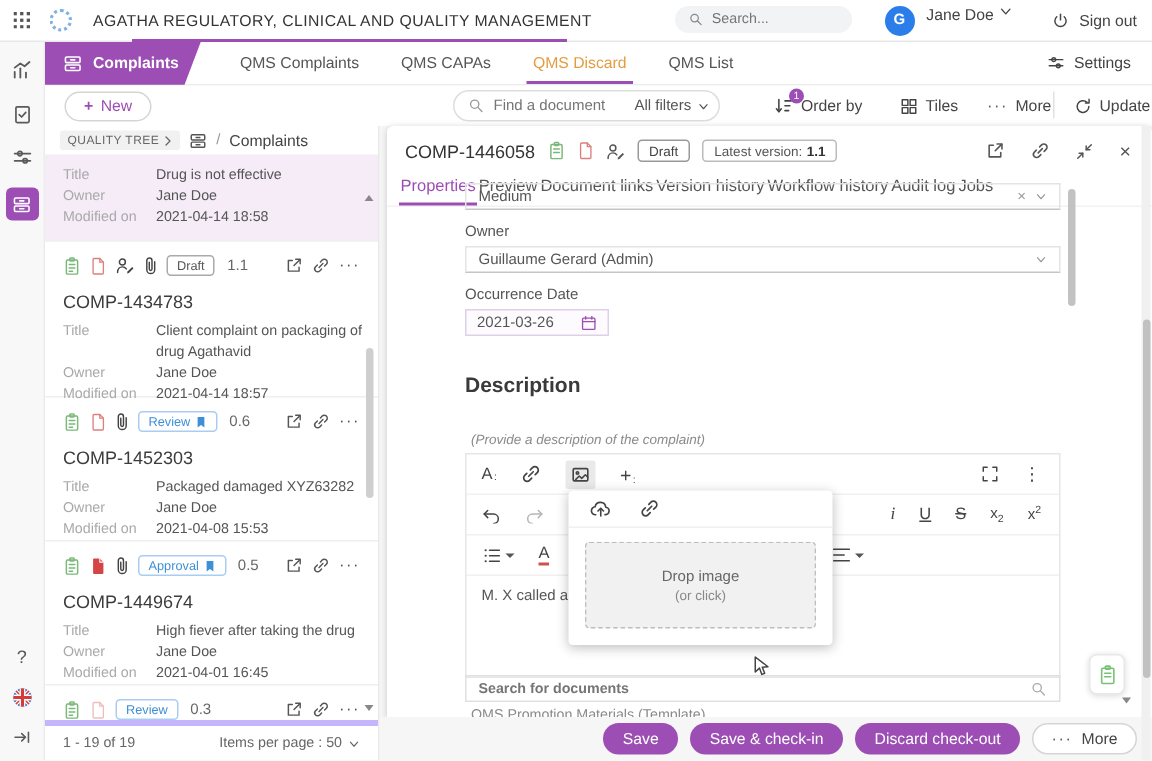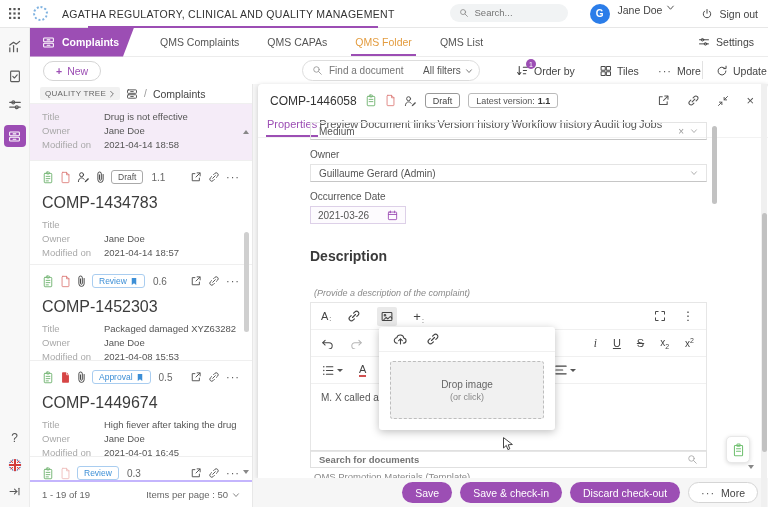--- a/index.html
+++ b/index.html
@@ -58,29 +58,29 @@
   .lp-body { height:376px; overflow:hidden; position:relative; }
   .card { border-bottom:1px solid #efefef; padding:0 10px 6px 12px; }
   .card.sel { background:#f5ecf8; padding-top:6px; height:57px; }
   .card-icons { display:flex; align-items:center; gap:6px; padding:9px 2px 7px 0; }
   .badge { border:1px solid #aaa; border-radius:3px; font-size:8.5px; color:#555; padding:1px 6px; display:inline-flex; align-items:center; gap:3px; background:#fff; }
   .badge.blue { border-color:#a9cdf0; color:#3d8fd6; }
   .ver { font-size:10px; color:#666; margin-left:2px; }
   .spacer { flex:1; }
   .act { color:#555; }
   .dots { font-size:11px; letter-spacing:1px; color:#555; }
-  .card-id { font-size:16px; color:#3c3c3c; padding:3px 0 6px; }
+  .card-id { font-size:12px; color:#3c3c3c; padding:3px 0 6px; }
   .frow { display:flex; font-size:9.5px; line-height:14px; }
   .frow .lbl { width:62px; color:#a9a9a9; flex:none; }
   .frow .val { color:#555; }
   .ic.green { color:#79b879; }
   .ic.red { color:#dd7f7c; }
   .ic.red2 { color:#d64545; }
   .ic.redf { color:#eebdbb; }
-  .lp-foot { position:absolute; left:0; bottom:0; width:100%; height:27px; border-top:2px solid #c4b5fd; display:flex; align-items:center; font-size:9.5px; color:#666; padding:0 12px; background:#fff; }
+  .lp-foot { position:absolute; left:0; bottom:0; width:100%; height:27px; border-top:4px solid #c4b5fd; display:flex; align-items:center; font-size:9.5px; color:#666; padding:0 12px; background:#fff; }
   .lp-foot .pp { margin-left:auto; display:flex; gap:4px; align-items:center; }
   .lscroll { position:absolute; right:2px; top:2px; width:7px; height:372px; }
   .lthumb { position:absolute; left:1px; top:126px; width:5px; height:100px; background:#cfcfcf; border-radius:3px; }
   .tri-up { width:0; height:0; border-left:3.5px solid transparent; border-right:3.5px solid transparent; border-bottom:4.5px solid #888; position:absolute; left:0; top:24px; }
   .tri-dn { width:0; height:0; border-left:3.5px solid transparent; border-right:3.5px solid transparent; border-top:4.5px solid #888; position:absolute; left:0; bottom:4px; }
 
   
   .detail { position:absolute; left:258px; top:84px; width:510px; height:394px; background:#fff; border-radius:4px 4px 0 0; box-shadow:0 1px 5px rgba(0,0,0,.18); overflow:hidden; }
   .d-head { display:flex; align-items:center; gap:8px; padding:9px 14px 4px 12px; }
   .d-id { font-size:12px; color:#333; }
@@ -198,21 +198,21 @@
             <rect x="2" y="2.5" width="12" height="4.6" rx="1"></rect>
             <rect x="2" y="9" width="12" height="4.6" rx="1"></rect>
             <line x1="6.3" y1="4.8" x2="9.7" y2="4.8"></line>
             <line x1="6.3" y1="11.3" x2="9.7" y2="11.3"></line>
           </svg>
         </span>
       <span>Complaints</span>
     </div>
     <span class="navtab">QMS Complaints</span>
     <span class="navtab">QMS CAPAs</span>
-    <span class="navtab hl">QMS Folder</span>
+    <span class="navtab hl">QMS Discard</span>
     <span class="navtab">QMS List</span>
     <span class="nav-settings">
       <span>
           <svg width="12" height="12" viewBox="0 0 16 16">
             <line x1="2" y1="5" x2="14" y2="5"></line>
             <line x1="2" y1="10.5" x2="14" y2="10.5"></line>
             <circle cx="6" cy="5" r="1.7"></circle>
             <circle cx="10" cy="10.5" r="1.7"></circle>
           </svg>
         </span>
@@ -418,20 +418,21 @@
                 <line x1="6.3" y1="9.7" x2="9.7" y2="6.3"></line>
                 <path d="M7.5 4.8l1.6-1.6a2.6 2.6 0 113.7 3.7l-1.6 1.6"></path>
                 <path d="M8.5 11.2l-1.6 1.6a2.6 2.6 0 11-3.7-3.7l1.6-1.6"></path>
               </svg>
             </span>
           <span class="act dots">···</span>
         </div>
         <div class="card-id">COMP-1434783</div>
         <div class="frow">
             <span class="lbl">Title</span>
+            <span class="val">Client complaint on packaging of drug Agathavid</span>
           </div>
         <div class="frow">
             <span class="lbl">Owner</span>
             <span class="val">Jane Doe</span>
           </div>
         <div class="frow">
             <span class="lbl">Modified on</span>
             <span class="val">2021-04-14 18:57</span>
           </div>
       </div>

